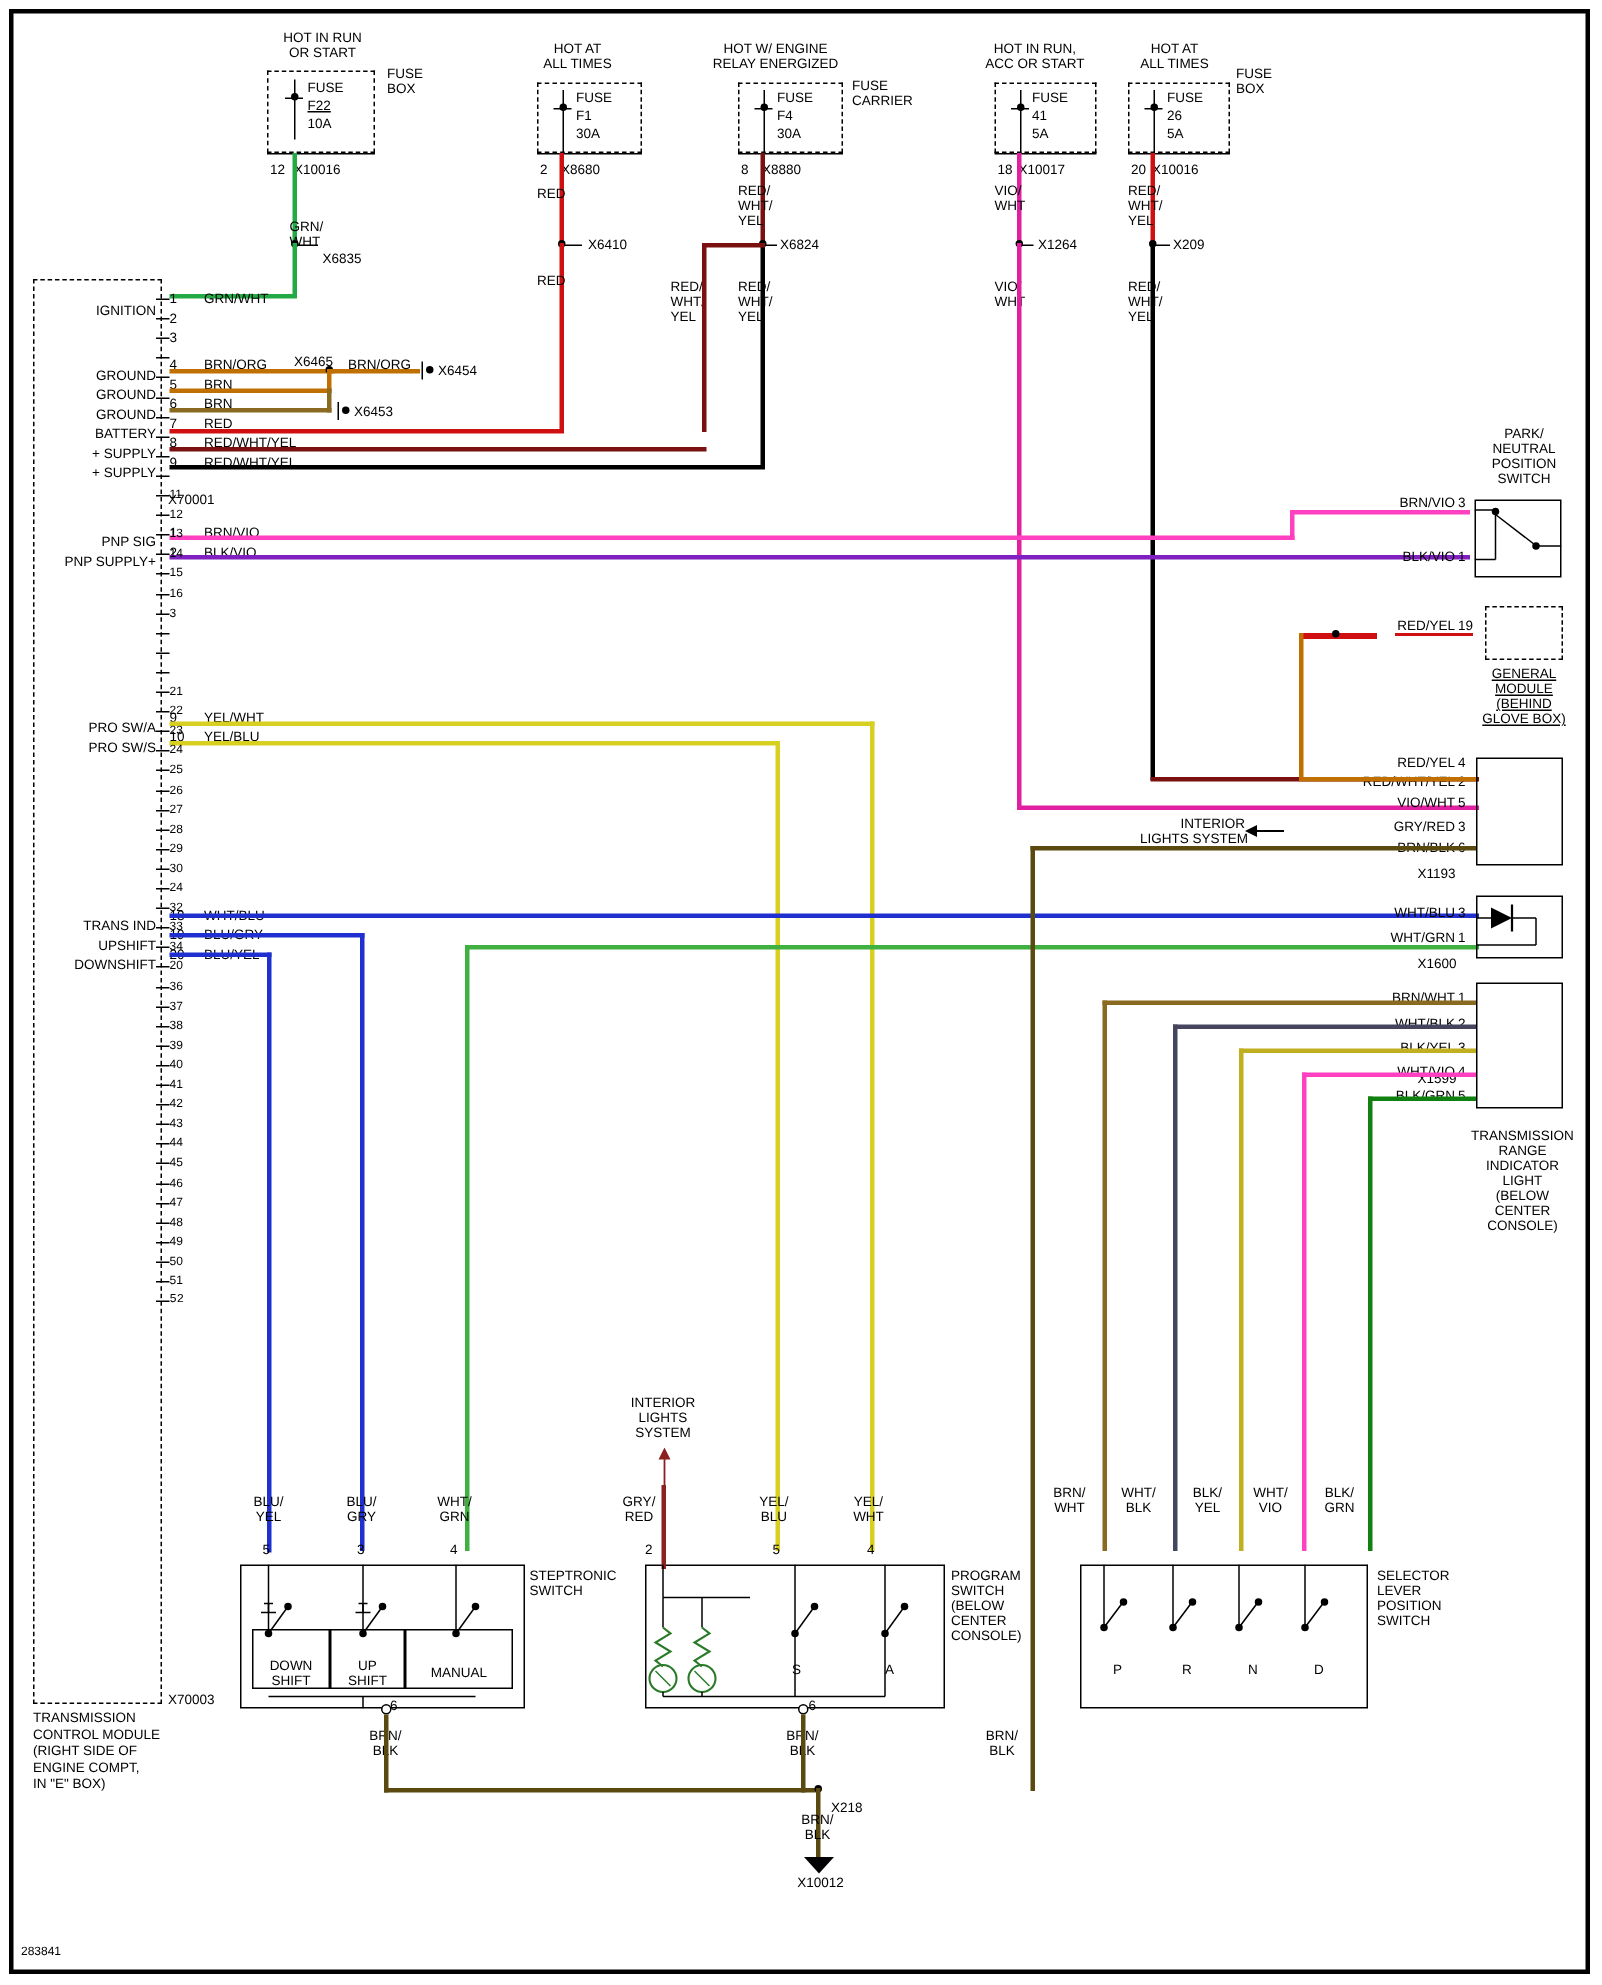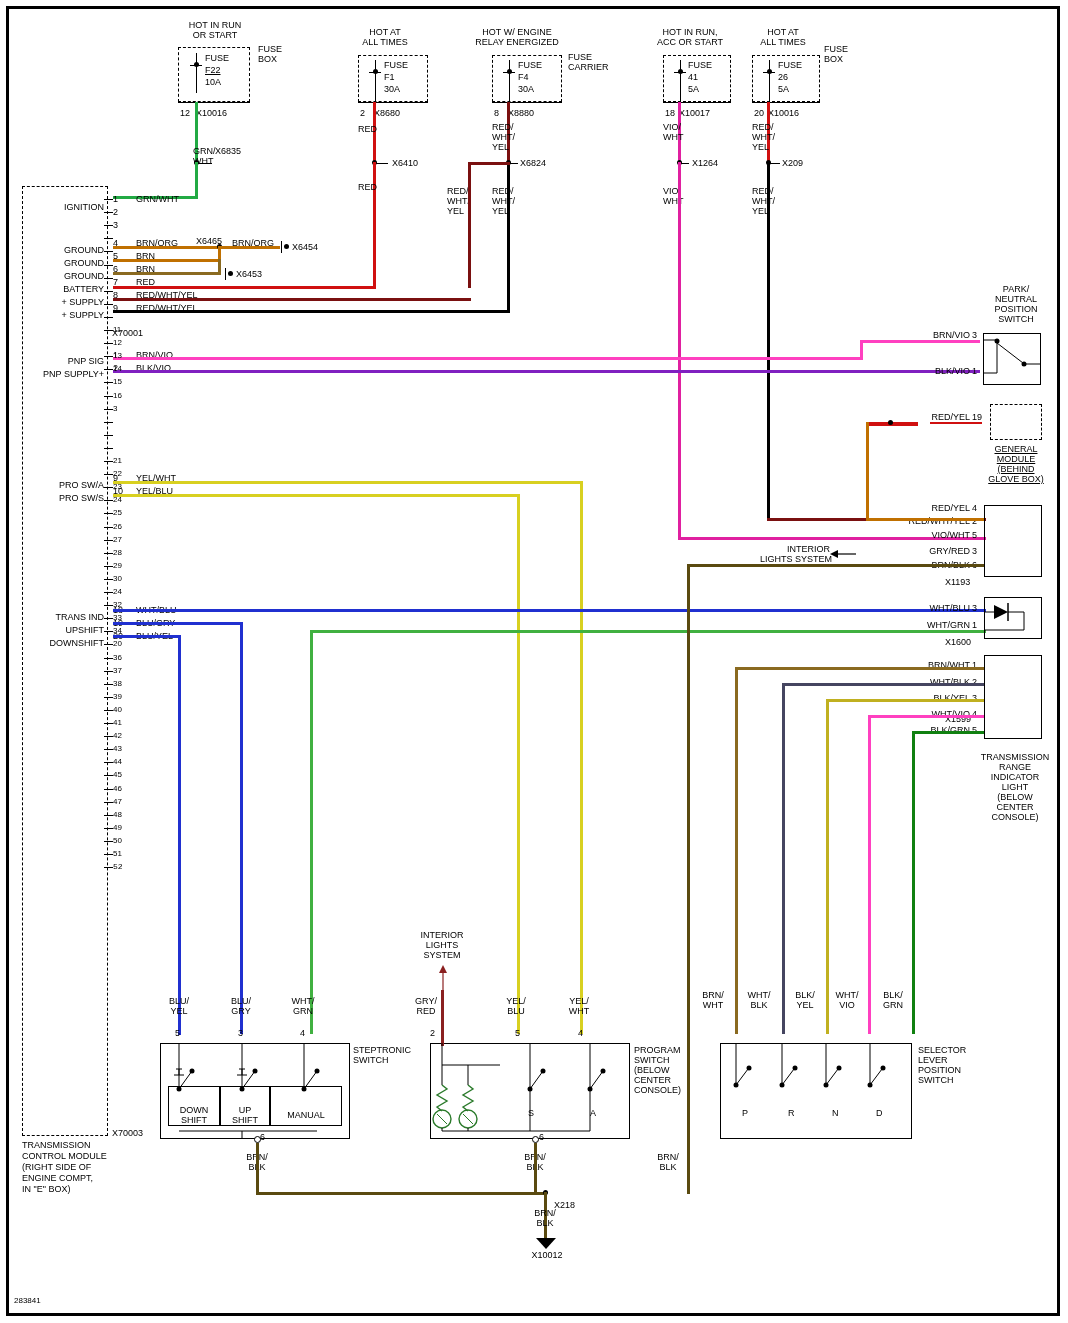--- a/index.html
+++ b/index.html
@@ -38,21 +38,21 @@
   <div class="connh" style="left:190px;top:65px;width:12px;"></div>
   <div class="connv" style="left:196px;top:65px;height:28px;"></div>
   <div class="dot" style="left:193.5px;top:62px;"></div>
   <div class="lbl" style="left:180px;top:108px;">12</div>
   <div class="lbl" style="left:196px;top:108px;">X10016</div>
   <div class="connh" style="left:178px;top:102px;width:72px;"></div>
   <div class="wire" style="left:195px;top:102px;width:3px;height:62px;background:#22aa44;"></div>
   <div class="lbl" style="left:193px;top:122px;margin-top:24px;">GRN/
 WHT</div>
   <div class="dot" style="left:194px;top:160px;"></div>
-  <div class="lbl" style="left:215px;top:146px;">X6835</div>
+  <div class="lbl" style="left:215px;top:167px;">X6835</div>
   <div class="connh" style="left:198px;top:163px;width:14px;"></div>
 
   <div class="wire" style="left:195px;top:162px;width:3px;height:36px;background:#22aa44;"></div>
   <div class="wire" style="left:113px;top:196px;width:85px;height:3px;background:#22aa44;"></div>
 
   <div class="lbl c" style="left:350px;top:27px;width:70px;">HOT AT
 ALL TIMES</div>
   <div class="dash" style="left:358px;top:55px;width:70px;height:47px;"></div>
   <div class="lbl" style="left:384px;top:60px;">FUSE</div>
   <div class="lbl" style="left:384px;top:72px;">F1</div>

